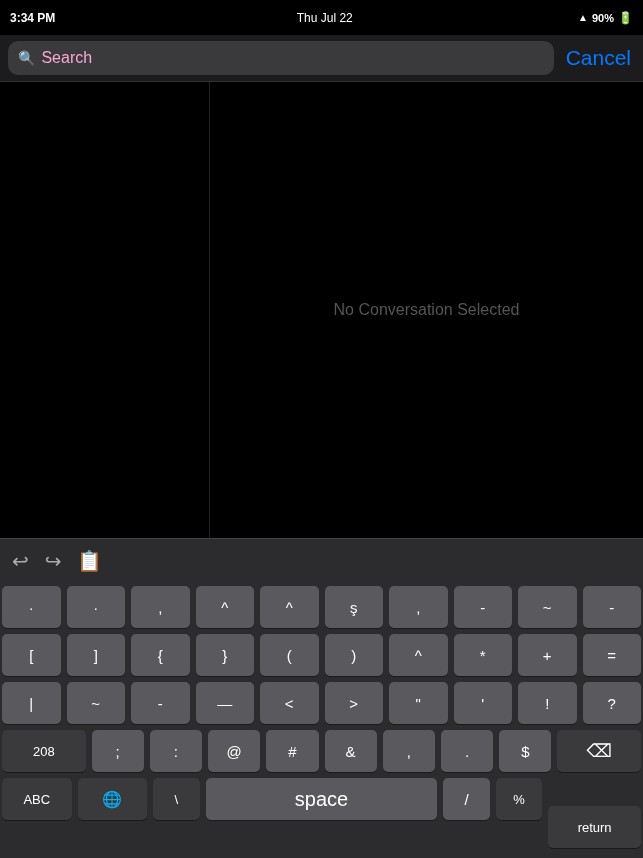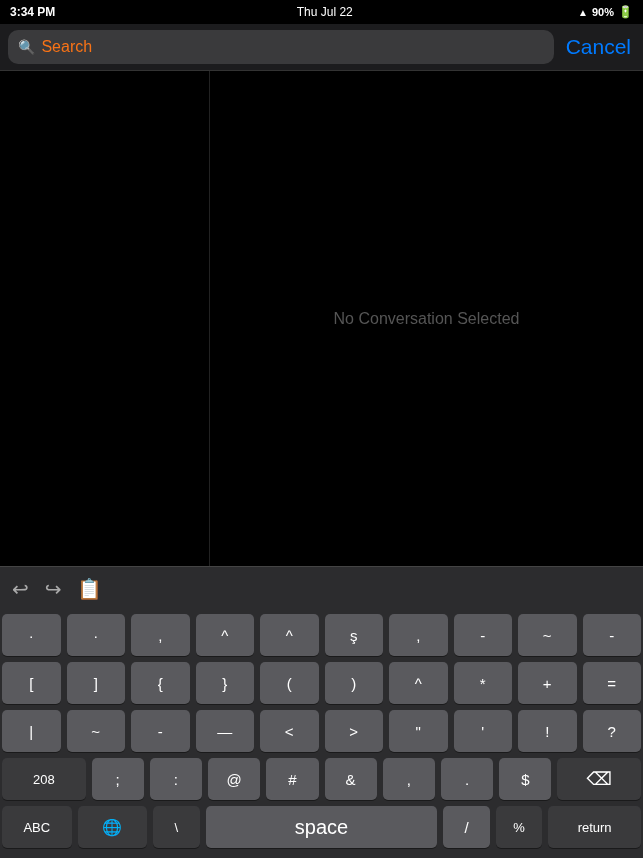--- a/index.html
+++ b/index.html
@@ -17,21 +17,21 @@
     
     .status-bar {
       background: #000;
       color: #fff;
       font-size: 12px;
       font-weight: 600;
       padding: 4px 10px;
       display: flex;
       justify-content: space-between;
       align-items: center;
-      height: 24px;
+      height: 35px;
       flex-shrink: 0;
     }
 
     .status-right {
       display: flex;
       align-items: center;
       gap: 4px;
       font-size: 11px;
     }
 
@@ -60,21 +60,21 @@
       gap: 6px;
       height: 34px;
     }
 
     .search-icon-unicode {
       color: #8e8e93;
       font-size: 14px;
     }
 
     .search-input-display {
-      color: #f97316;
+      color: #f9a8d4;
       font-size: 16px;
       flex: 1;
     }
 
     .cancel-btn {
       color: #007aff;
       font-size: 21px;
       background: none;
       border: none;
       cursor: pointer;
@@ -280,15 +280,15 @@
     <button class="key dark-key delete-key" style="flex:1.6;">⌫</button>
   </div>
 
   <div class="key-row key-row-bottom">
     <button class="key dark-key" style="flex:1.5; font-size:13px;">ABC</button>
     <button class="key dark-key" style="flex:1.5; font-size:16px;">🌐</button>
     <button class="key dark-key">\</button>
     <button class="key space-key">space</button>
     <button class="key">/</button>
     <button class="key dark-key">%</button>
-    <button class="key dark-key return-key" style="flex:2; font-size:13px;">return</button>
+    <button class="key dark-key return-key" style="flex:2; font-size:13px;margin-top:28px;">return</button>
   </div>
 </div>
 
 </body></html>

